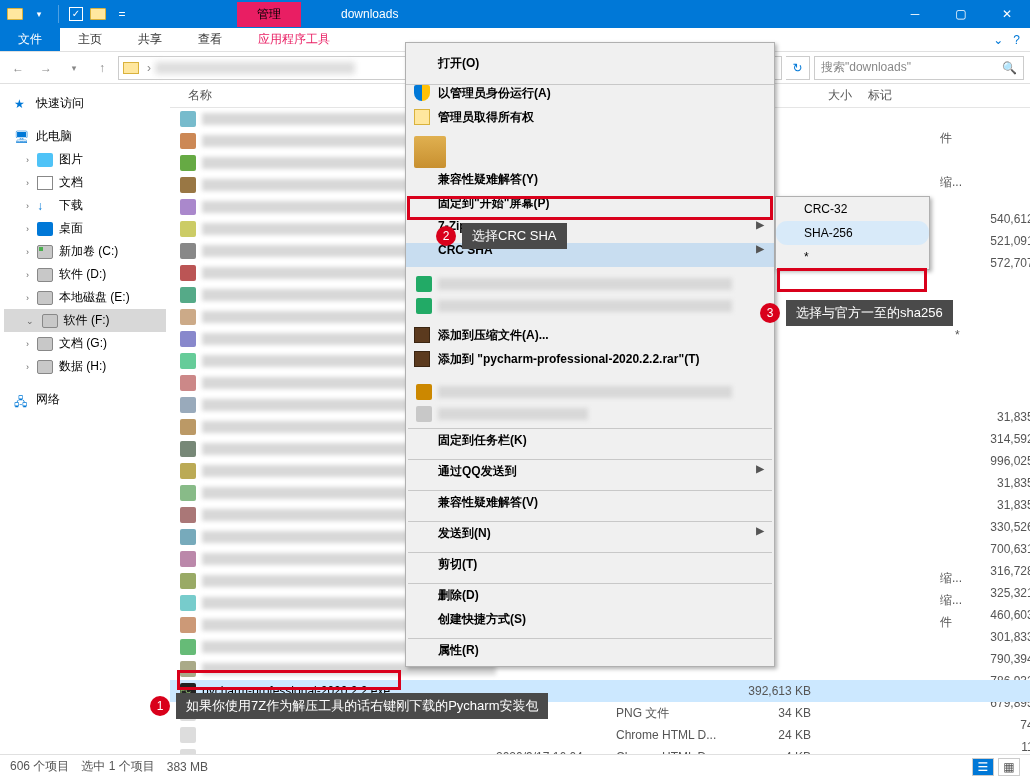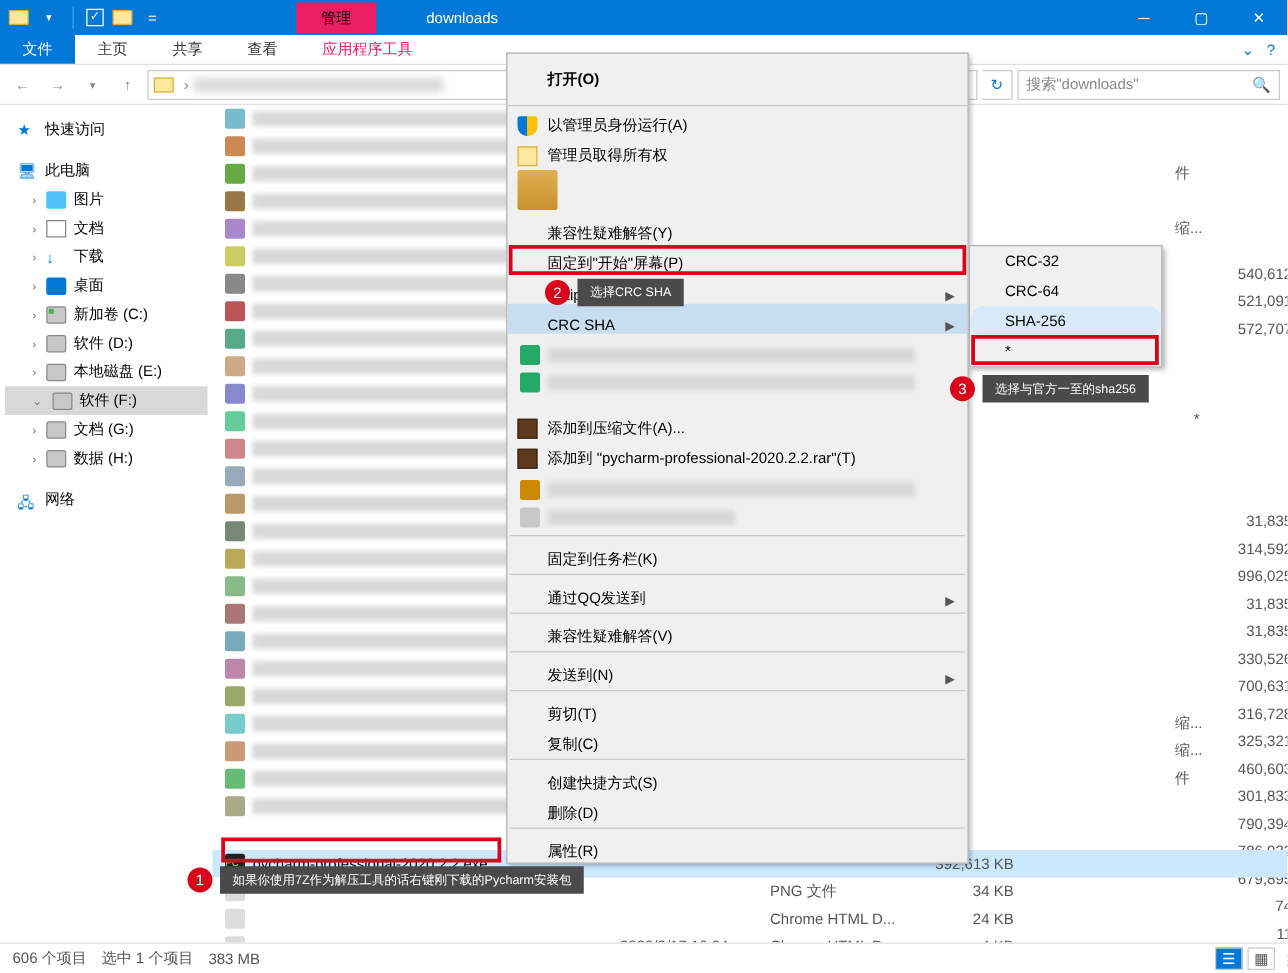--- a/index.html
+++ b/index.html
@@ -65,41 +65,41 @@
 .file-date { width:120px; color:#555; }
 .file-type { width:115px; color:#555; white-space:nowrap; overflow:hidden; }
 .file-size { width:88px; text-align:right; color:#555; padding-right:8px; }
 
 .blur { filter:blur(3px); color:#999; }
 .pix-row { height:22px; display:flex; align-items:center; padding-left:10px; }
 .pix-ico { width:16px; height:16px; background:#c8c8c8; margin-right:6px; border-radius:2px; }
 .pix-name { width:294px; height:12px; background:#d8d8d8; filter:blur(2px); }
 
 .ctx-menu { position:absolute; left:405px; top:42px; width:370px; background:#f0f0f0; border:1px solid #b0b0b0; box-shadow:2px 2px 4px rgba(0,0,0,0.3); z-index:10; }
-.ctx-item { height:24px; display:flex; align-items:flex-end; padding:0 28px 0 32px; position:relative; }
+.ctx-item { height:24px; display:flex; align-items:flex-start; padding:0 28px 0 32px; position:relative;font-weight:bold; }
 .ctx-item.hl { background:#c8ddf0; }
 .ctx-sep { height:1px; background:#c8c8c8; margin:3px 2px; }
 .ctx-arrow { position:absolute; right:10px; color:#555; font-size:10px; }
 .ctx-ico { position:absolute; left:8px; width:16px; height:16px; }
 .ico-shield { background:linear-gradient(90deg,#0078d7 50%,#ffc107 50%); border-radius:2px 2px 50% 50%; }
 .ico-folder-sm { background:#ffe79e; border:1px solid #d9b23d; }
 .ico-rar { background:#5b3a1e; border:1px solid #3a2512; }
 
 .ctx-outline { position:absolute; border:3px solid #d9001b; pointer-events:none; z-index:15; }
 .outline-crc { left:407px; top:196px; width:366px; height:24px; }
 .outline-sha { left:777px; top:268px; width:150px; height:24px; }
 .outline-file { left:177px; top:670px; width:224px; height:20px; }
 
 .sub-menu { position:absolute; left:775px; top:196px; width:155px; background:#f0f0f0; border:1px solid #b0b0b0; box-shadow:2px 2px 4px rgba(0,0,0,0.3); z-index:11; }
 .sub-item { height:24px; display:flex; align-items:center; padding:0 30px 0 28px; }
 .sub-item.hov { background:#d8eaf9;border-radius:11px; }
 
 .callout { position:absolute; display:flex; align-items:center; z-index:20; }
 .call-num { width:20px; height:20px; background:#d9001b; color:#fff; border-radius:50%; display:flex; align-items:center; justify-content:center; font-size:12px; margin-right:6px; flex-shrink:0; }
-.call-text { background:#4a4a4a; color:#fff; padding:4px 10px; font-size:10px; white-space:nowrap; }
+.call-text { background:#4a4a4a; color:#fff; padding:4px 10px; font-size:13px; white-space:nowrap; }
 .callout.c1 { left:150px; top:693px; }
 .callout.c2 { left:436px; top:223px; }
 .callout.c3 { left:760px; top:300px; }
 
 .size-list { position:absolute; left:775px; top:124px; width:120px; }
 .size-row { height:22px; text-align:right; padding-right:12px; color:#555; line-height:22px; }
 .type-partial { position:absolute; left:770px; color:#555; font-size:12px; }
 
 .statusbar { position:absolute; bottom:0; left:0; right:0; height:24px; border-top:1px solid #e0e0e0; display:flex; align-items:center; padding:0 10px; gap:12px; color:#555; background:#fff; }
 .stat-right { margin-left:auto; display:flex; gap:4px; }
@@ -227,20 +227,26 @@
         <span>数据 (H:)</span>
       </div>
     <div class="side-group-gap"></div>
     <div class="side-item top">
         <span class="side-ico ico-net">🖧</span>
         <span>网络</span>
       </div>
   </div>
 
   <div class="content">
+    <div class="col-headers">
+      <div class="col-h col-name">名称</div>
+      <div class="col-h" style="width:300px"></div>
+      <div class="col-h col-size">大小</div>
+      <div class="col-h col-tag">标记</div>
+    </div>
 
     <div class="file-list" id="file-list">
 
     <div class="pix-row">
           <span class="pix-ico" style="background:#7bc"></span>
           <span class="pix-name"></span>
         </div>
         <div class="pix-row">
           <span class="pix-ico" style="background:#c85"></span>
           <span class="pix-name"></span>
@@ -485,42 +491,36 @@
     </div>
   <div class="ctx-sep"></div>
   <div class="ctx-item">
       <span>发送到(N)</span>
       <span class="ctx-arrow">▶</span>
     </div>
   <div class="ctx-sep"></div>
   <div class="ctx-item">
       <span>剪切(T)</span>
     </div>
-  <div class="ctx-item">
-      <span>复制(C)</span>
-    </div>
-  <div class="ctx-sep"></div>
+  <div class="ctx-sep"></div>
+  <div class="ctx-item">
+      <span>删除(D)</span>
+    </div>
   <div class="ctx-item">
       <span>创建快捷方式(S)</span>
-    </div>
-  <div class="ctx-item">
-      <span>删除(D)</span>
     </div>
   <div class="ctx-sep"></div>
   <div class="ctx-item">
       <span>属性(R)</span>
     </div>
 </div>
 
 <div class="sub-menu">
   <div class="sub-item">
       <span>CRC-32</span>
-    </div>
-  <div class="sub-item">
-      <span>CRC-64</span>
     </div>
   <div class="sub-item hov">
       <span>SHA-256</span>
     </div>
   <div class="sub-item">
       <span>*</span>
     </div>
 </div>
 
 <div class="ctx-outline outline-crc"></div>

